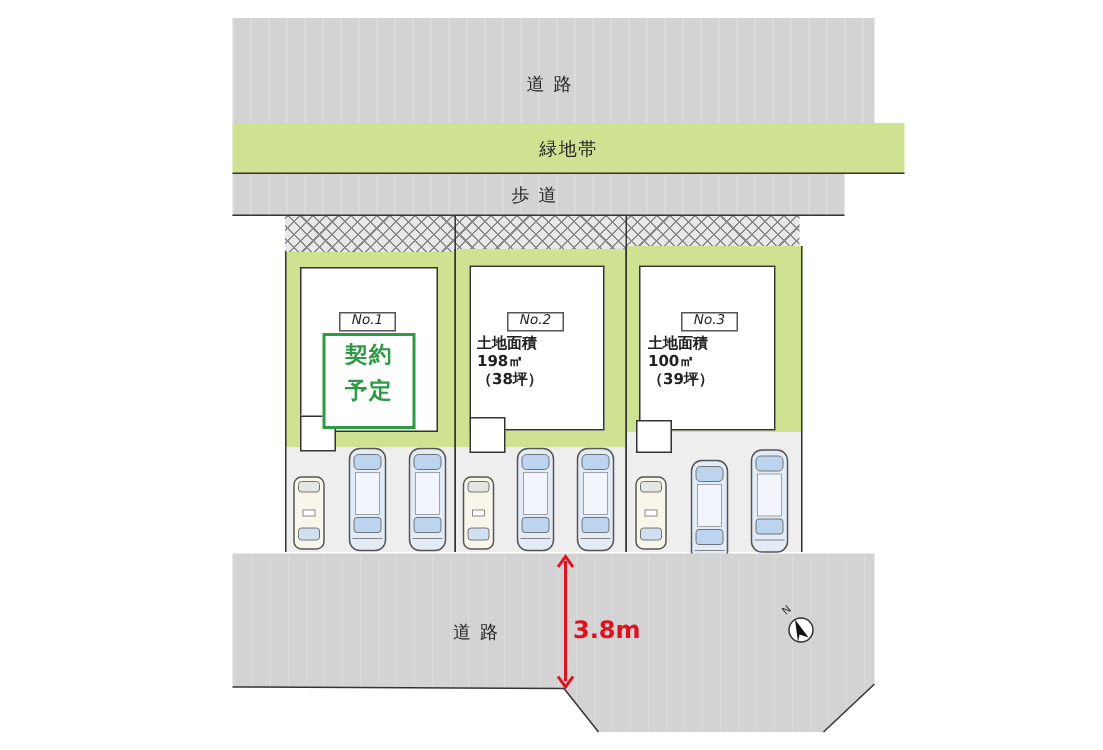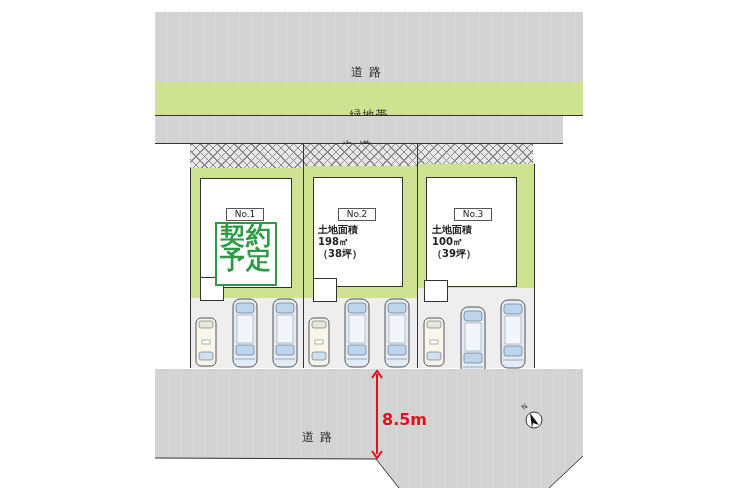--- a/index.html
+++ b/index.html
@@ -1,29 +1,29 @@
 <!DOCTYPE html>
 <html><head>
 <meta charset="utf-8">
 <style>
   html,body{margin:0;padding:0;background:#ffffff;}
   body{width:735px;height:500px;position:relative;overflow:hidden;font-family:"DejaVu Sans",sans-serif;}
   .abs{position:absolute;}
   .road{background:#d3d3d3;background-image:repeating-linear-gradient(90deg,rgba(255,255,255,0.18) 0 1px,transparent 1px 12px);}
-  .label{position:absolute;font-size:12px;color:#222;letter-spacing:6px;text-align:center;margin-top:16px;}
-  .green-belt{background:#cfe291;}
+  .label{position:absolute;font-size:12px;color:#222;letter-spacing:6px;text-align:center;}
+  .green-belt{background:#cfe291;padding-left:20px;}
   .hatch{background-color:#e8e8e8;background-image:
       repeating-linear-gradient(45deg,#8a8a8a 0 1px,transparent 1px 6px),
       repeating-linear-gradient(-45deg,#8a8a8a 0 1px,transparent 1px 6px);}
   .lot{position:absolute;background:#cfe291;border-left:1px solid #333;}
   .pave{position:absolute;background:#eeeeee;}
   .house{position:absolute;background:#fff;border:1px solid #333;}
-  .lotno{position:absolute;border:1px solid #555;background:#fff;font-size:9px;text-align:center;height:11px;line-height:11px;color:#222;}
+  .lotno{position:absolute;border:1px solid #555;background:#fff;font-size:9px;text-align:center;height:11px;line-height:11px;color:#222;font-style:italic;}
   .area{position:absolute;text-align:left;font-size:10px;font-weight:bold;color:#222;line-height:12px;}
-  .stamp{position:absolute;border:2px solid #2e9a46;background:#fff;color:#2e9a46;font-weight:bold;font-size:25px;line-height:24px;text-align:center;letter-spacing:1px;}
+  .stamp{position:absolute;border:2px solid #2e9a46;background:#fff;color:#2e9a46;font-weight:bold;font-size:15px;line-height:24px;text-align:center;letter-spacing:1px;}
   .entry{position:absolute;border:1px solid #333;background:#fff;}
   .divider{position:absolute;background:#333;width:1px;}
 </style>
 </head>
 <body>
 
 <div class="abs road" style="left:155px;top:12px;width:428px;height:70px;">
   <div class="label" style="left:0;right:0;top:36px;">道路</div>
 </div>
 
@@ -115,17 +115,17 @@
 
   <line x1="377" y1="374" x2="377" y2="454" stroke="#e0101e" stroke-width="2"></line>
   <polyline points="372,378 377,371 382,378" fill="none" stroke="#e0101e" stroke-width="2"></polyline>
   <polyline points="372,451 377,458 382,451" fill="none" stroke="#e0101e" stroke-width="2"></polyline>
 
   <circle cx="534" cy="420" r="8" fill="#fff" stroke="#333" stroke-width="1"></circle>
   <polygon points="530,413 539,425 533,423 532,428" fill="#111"></polygon>
 </svg>
 
 <div class="label" style="left:290px;top:413px;width:60px;">道路</div>
-<div class="abs" style="left:382px;top:410px;font-size:16px;font-weight:bold;color:#e0101e;">8.5m</div>
+<div class="abs" style="left:382px;top:410px;font-size:16px;font-weight:bold;color:#e0101e;">3.8m</div>
 <div class="abs" style="left:522px;top:403px;font-size:7px;color:#333;transform:rotate(-40deg);">N</div>
 
 <div class="divider" style="left:303px;top:144px;height:224px;"></div>
 <div class="divider" style="left:417px;top:144px;height:224px;"></div>
 
 </body></html>

